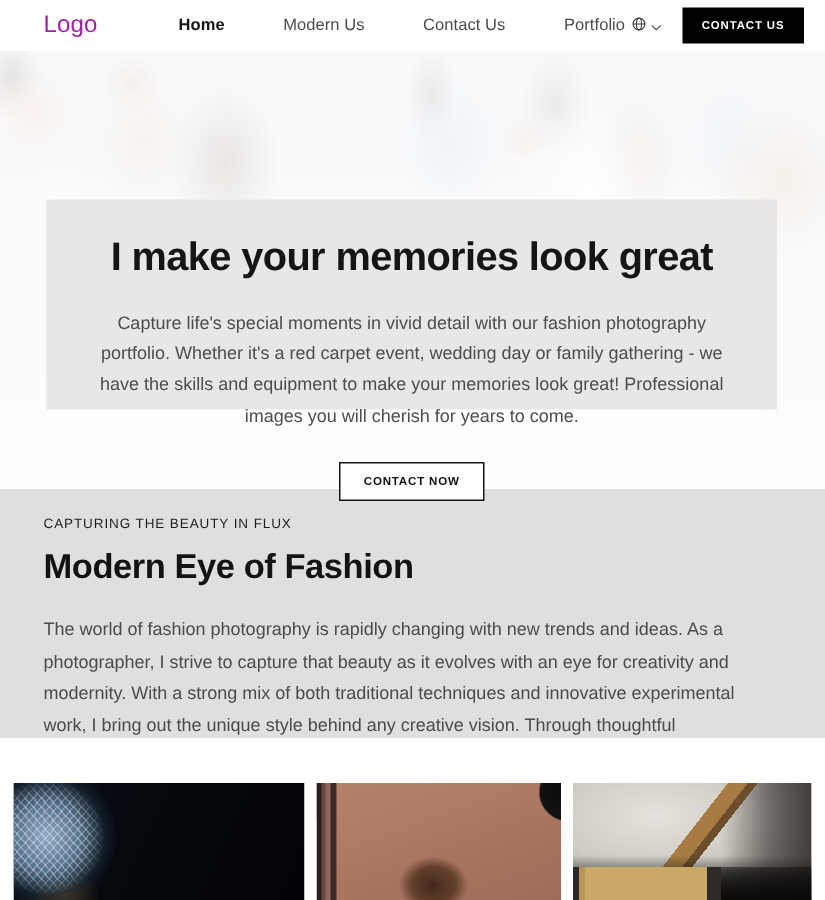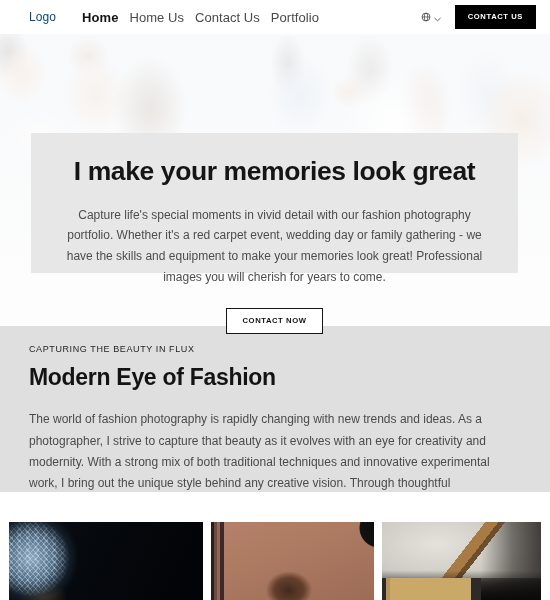--- a/index.html
+++ b/index.html
@@ -27,37 +27,38 @@
     top: 0; left: 0;
     width: 550px;
     height: 34px;
     background: #ffffff;
     display: flex;
     align-items: center;
     padding: 0 14px 0 29px;
     z-index: 30;
   }
   .logo {
-    font-size: 12px;
+    font-size: 16px;
     font-weight: 400;
-    color: #0c4a6e;
+    color: #a21caf;
     letter-spacing: 0.1px;
     margin-right: 26px;
     white-space: nowrap;
   }
   .nav-links {
     display: flex;
     align-items: center;
     gap: 11px;
   }
   .nav-link {
-    font-size: 13px;
+    font-size: 11px;
     color: #4a4a4a;
     white-space: nowrap;
     letter-spacing: 0.05px;
+    margin-left: 28px;
   }
   .nav-link.active {
     color: #141414;
     font-weight: 700;
   }
   .nav-right {
     margin-left: auto;
     display: flex;
     align-items: center;
     gap: 0px;
@@ -290,21 +291,21 @@
 </head>
 <body>
 
 <div class="page">
 
   <div class="navbar">
     <div class="logo">Logo</div>
 
     <nav class="nav-links">
       <a class="nav-link active">Home</a>
-      <a class="nav-link">Home Us</a>
+      <a class="nav-link">Modern Us</a>
       <a class="nav-link">Contact Us</a>
       <a class="nav-link">Portfolio</a>
     </nav>
 
     <div class="nav-right">
       <div class="lang-select">
         <span class="globe-icon">
           <svg width="10" height="10" viewBox="0 0 16 16">
             <circle cx="8" cy="8" r="6.3" fill="none" stroke="#3b3b3b" stroke-width="1.25"></circle>
             <ellipse cx="8" cy="8" rx="2.7" ry="6.3" fill="none" stroke="#3b3b3b" stroke-width="1.1"></ellipse>

